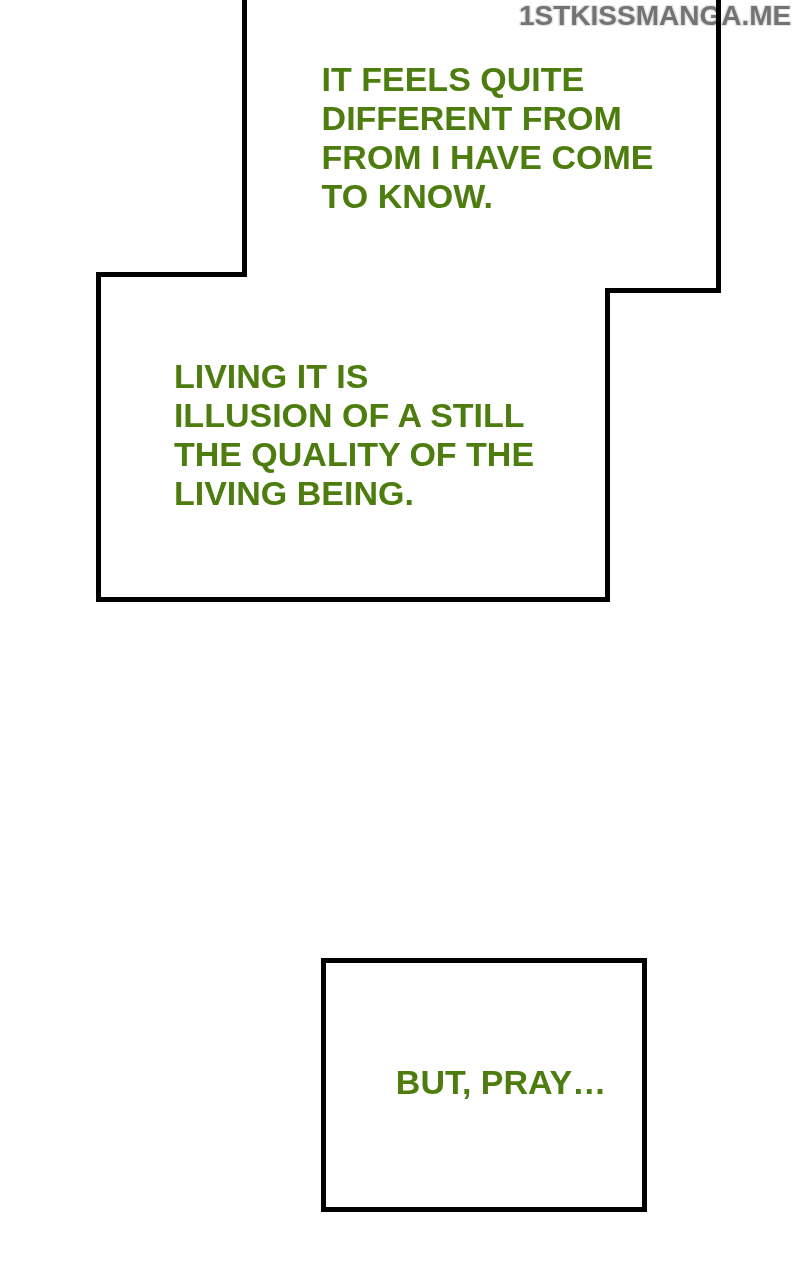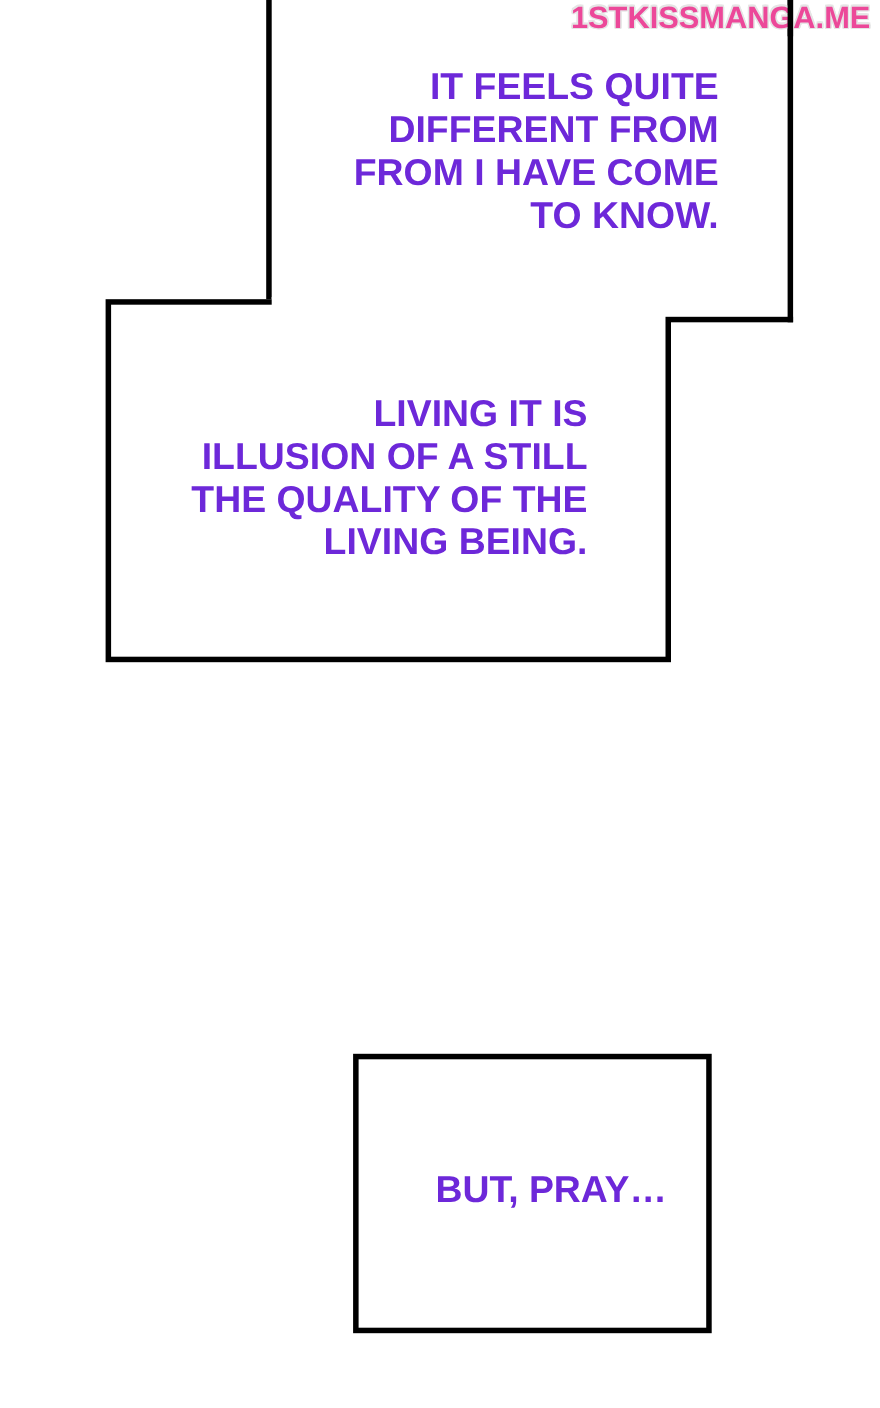--- a/index.html
+++ b/index.html
@@ -22,22 +22,22 @@
     border: 5px solid #000000;
     display: flex;
     align-items: center;
     justify-content: center;
   }
   .bubble-text {
     font-weight: 700;
     font-size: 34px;
     line-height: 39px;
     letter-spacing: 0px;
-    color: #6d28d9;
-    text-align: right;
+    color: #4d7c0f;
+    text-align: left;
     white-space: nowrap;
   }
   .bubble-text span { display: block; }
 
   
   .bubble-1 {
     left: 242px;
     top: -12px;
     width: 479px;
     height: 305px;
@@ -82,21 +82,21 @@
   .watermark {
     position: absolute;
     left: 519px;
     top: -1px;
     z-index: 5;
     font-weight: 700;
     font-size: 28px;
     line-height: 34px;
     letter-spacing: 0px;
     white-space: nowrap;
-    color: #ec4899;
+    color: #737373;
     text-shadow:
       -1px -1px 0 #e5e5e5,  1px -1px 0 #e5e5e5,
       -1px  1px 0 #e5e5e5,  1px  1px 0 #e5e5e5,
       -1.4px 0 0 #e5e5e5,   1.4px 0 0 #e5e5e5,
        0 -1.4px 0 #e5e5e5,  0  1.4px 0 #e5e5e5;
   }
 
   
   .border-segment {
     position: absolute;

